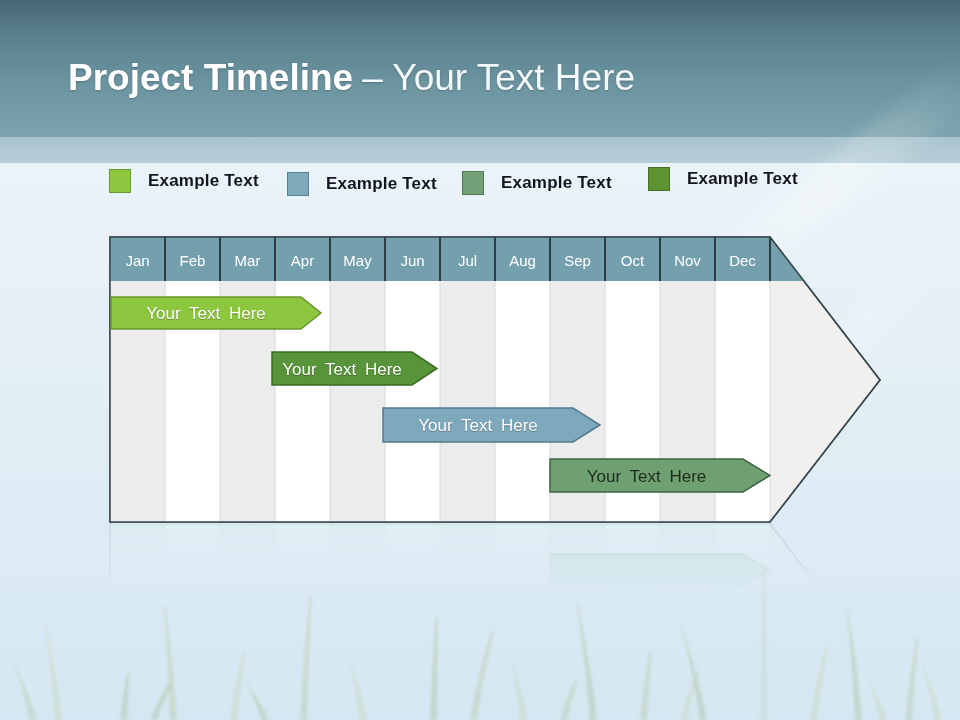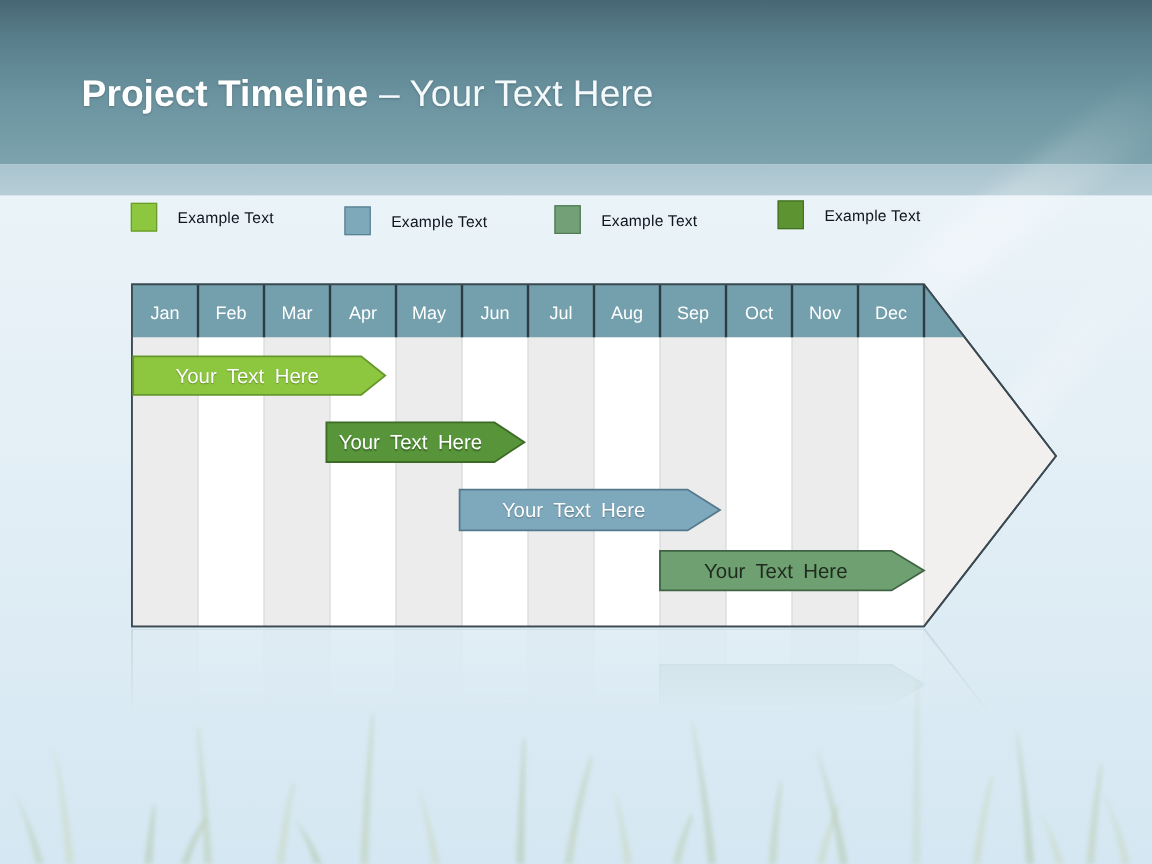--- a/index.html
+++ b/index.html
@@ -12,29 +12,29 @@
   .band-sub{position:absolute;left:0;top:137px;width:960px;height:26px;
     background:linear-gradient(180deg,#a9c4ce 0%,#b6cdd6 100%);}
   .content-bg{position:absolute;left:0;top:163px;width:960px;height:557px;
     background:linear-gradient(180deg,#eaf3f8 0%,#e4eff6 35%,#dcebf4 70%,#d5e7f2 100%);}
 
   .ray{position:absolute;background:linear-gradient(90deg,rgba(255,255,255,0),rgba(255,255,255,.55),rgba(255,255,255,0));
     filter:blur(7px);opacity:.55;transform-origin:center;}
   .ray1{left:600px;top:180px;width:420px;height:46px;transform:rotate(-38deg);}
   .ray2{left:640px;top:330px;width:420px;height:36px;transform:rotate(-52deg);opacity:.4;}
 
-  .title{position:absolute;left:68px;top:58px;color:#ffffff;font-size:31px;line-height:40px;
+  .title{position:absolute;left:68px;top:58px;color:#ffffff;font-size:37px;line-height:40px;
     text-shadow:0 1px 2px rgba(0,0,0,.22);white-space:nowrap;}
   .title .bold{font-weight:bold;}
   .title .rest{font-weight:normal;margin-left:9px;color:#f4f9fb;}
 
   
   .legend-item{position:absolute;display:flex;align-items:center;}
   .swatch{width:20px;height:22px;margin-right:17px;border:1px solid #555;}
-  .legend-label{font-size:13px;font-weight:normal;color:#121420;letter-spacing:.2px;}
+  .legend-label{font-size:17px;font-weight:bold;color:#121420;letter-spacing:.2px;}
 
   
   .timeline-svg{position:absolute;left:108px;top:235px;}
   .reflection-wrap{position:absolute;left:108px;top:524px;width:776px;height:90px;
     -webkit-mask-image:linear-gradient(to bottom,rgba(0,0,0,.85),rgba(0,0,0,0) 80%);
     mask-image:linear-gradient(to bottom,rgba(0,0,0,.85),rgba(0,0,0,0) 80%);
     opacity:.14;}
   .reflection-wrap svg{transform:scaleY(-1);}
 
   .grass-svg{position:absolute;left:0;top:548px;filter:blur(1.6px);opacity:.75;}

